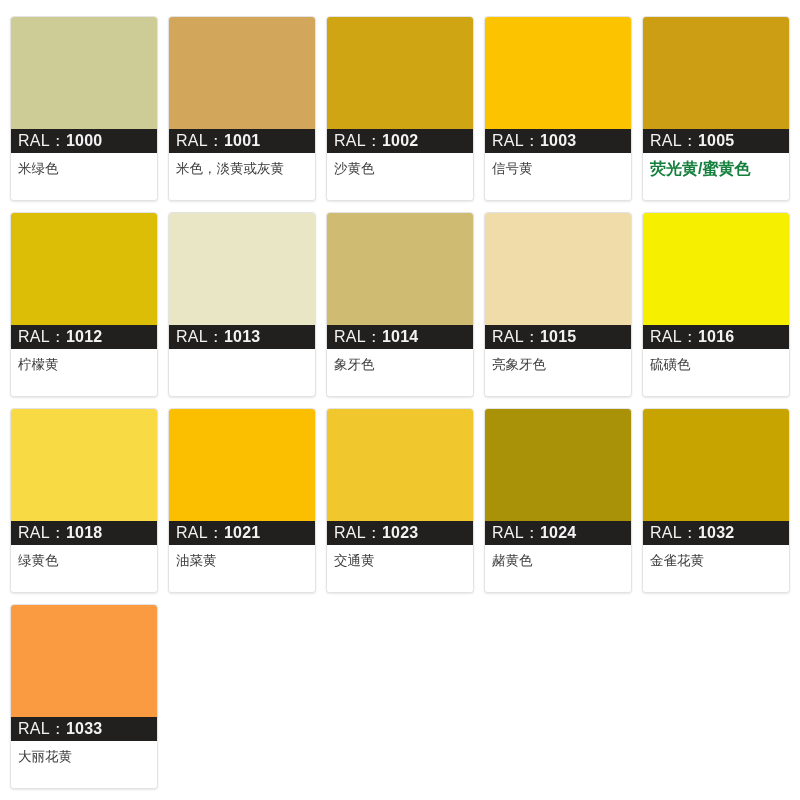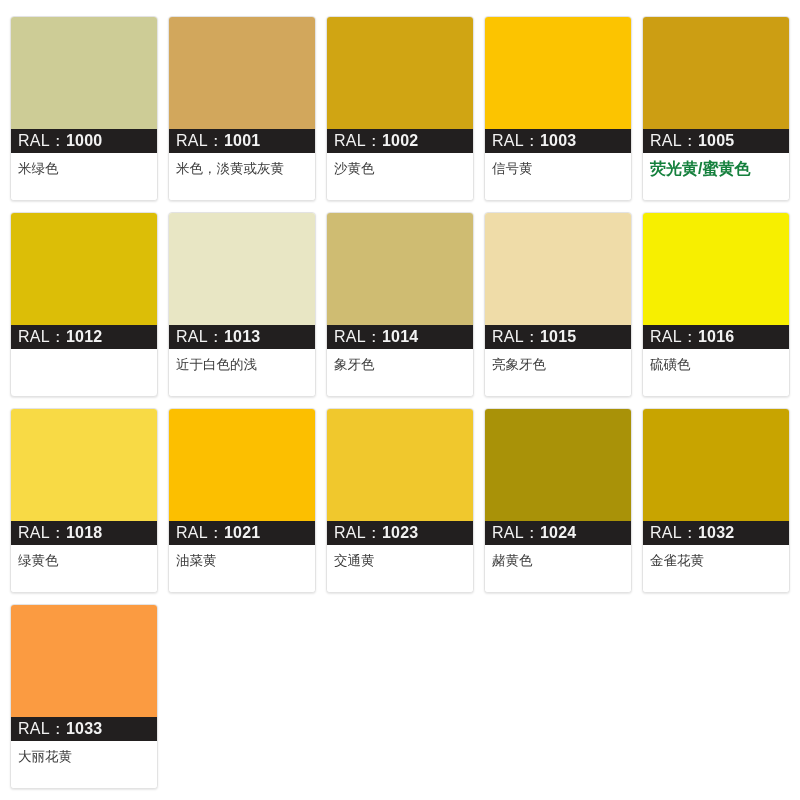--- a/index.html
+++ b/index.html
@@ -104,25 +104,25 @@
       <div class="swatch-name">信号黄</div>
     </div>
     <div class="swatch-card">
       <div class="swatch-color" style="background: rgb(204, 158, 19);"></div>
       <div class="swatch-code-band"><span class="code-prefix">RAL：</span><span class="code-value">1005</span></div>
       <div class="swatch-name emphasis">荧光黄/蜜黄色</div>
     </div>
     <div class="swatch-card">
       <div class="swatch-color" style="background: rgb(220, 190, 7);"></div>
       <div class="swatch-code-band"><span class="code-prefix">RAL：</span><span class="code-value">1012</span></div>
+      <div class="swatch-name">柠檬黄</div>
     </div>
     <div class="swatch-card">
       <div class="swatch-color" style="background: rgb(232, 230, 196);"></div>
       <div class="swatch-code-band"><span class="code-prefix">RAL：</span><span class="code-value">1013</span></div>
-      <div class="swatch-name">近于白色的浅</div>
     </div>
     <div class="swatch-card">
       <div class="swatch-color" style="background: rgb(207, 188, 114);"></div>
       <div class="swatch-code-band"><span class="code-prefix">RAL：</span><span class="code-value">1014</span></div>
       <div class="swatch-name">象牙色</div>
     </div>
     <div class="swatch-card">
       <div class="swatch-color" style="background: rgb(239, 220, 168);"></div>
       <div class="swatch-code-band"><span class="code-prefix">RAL：</span><span class="code-value">1015</span></div>
       <div class="swatch-name">亮象牙色</div>

